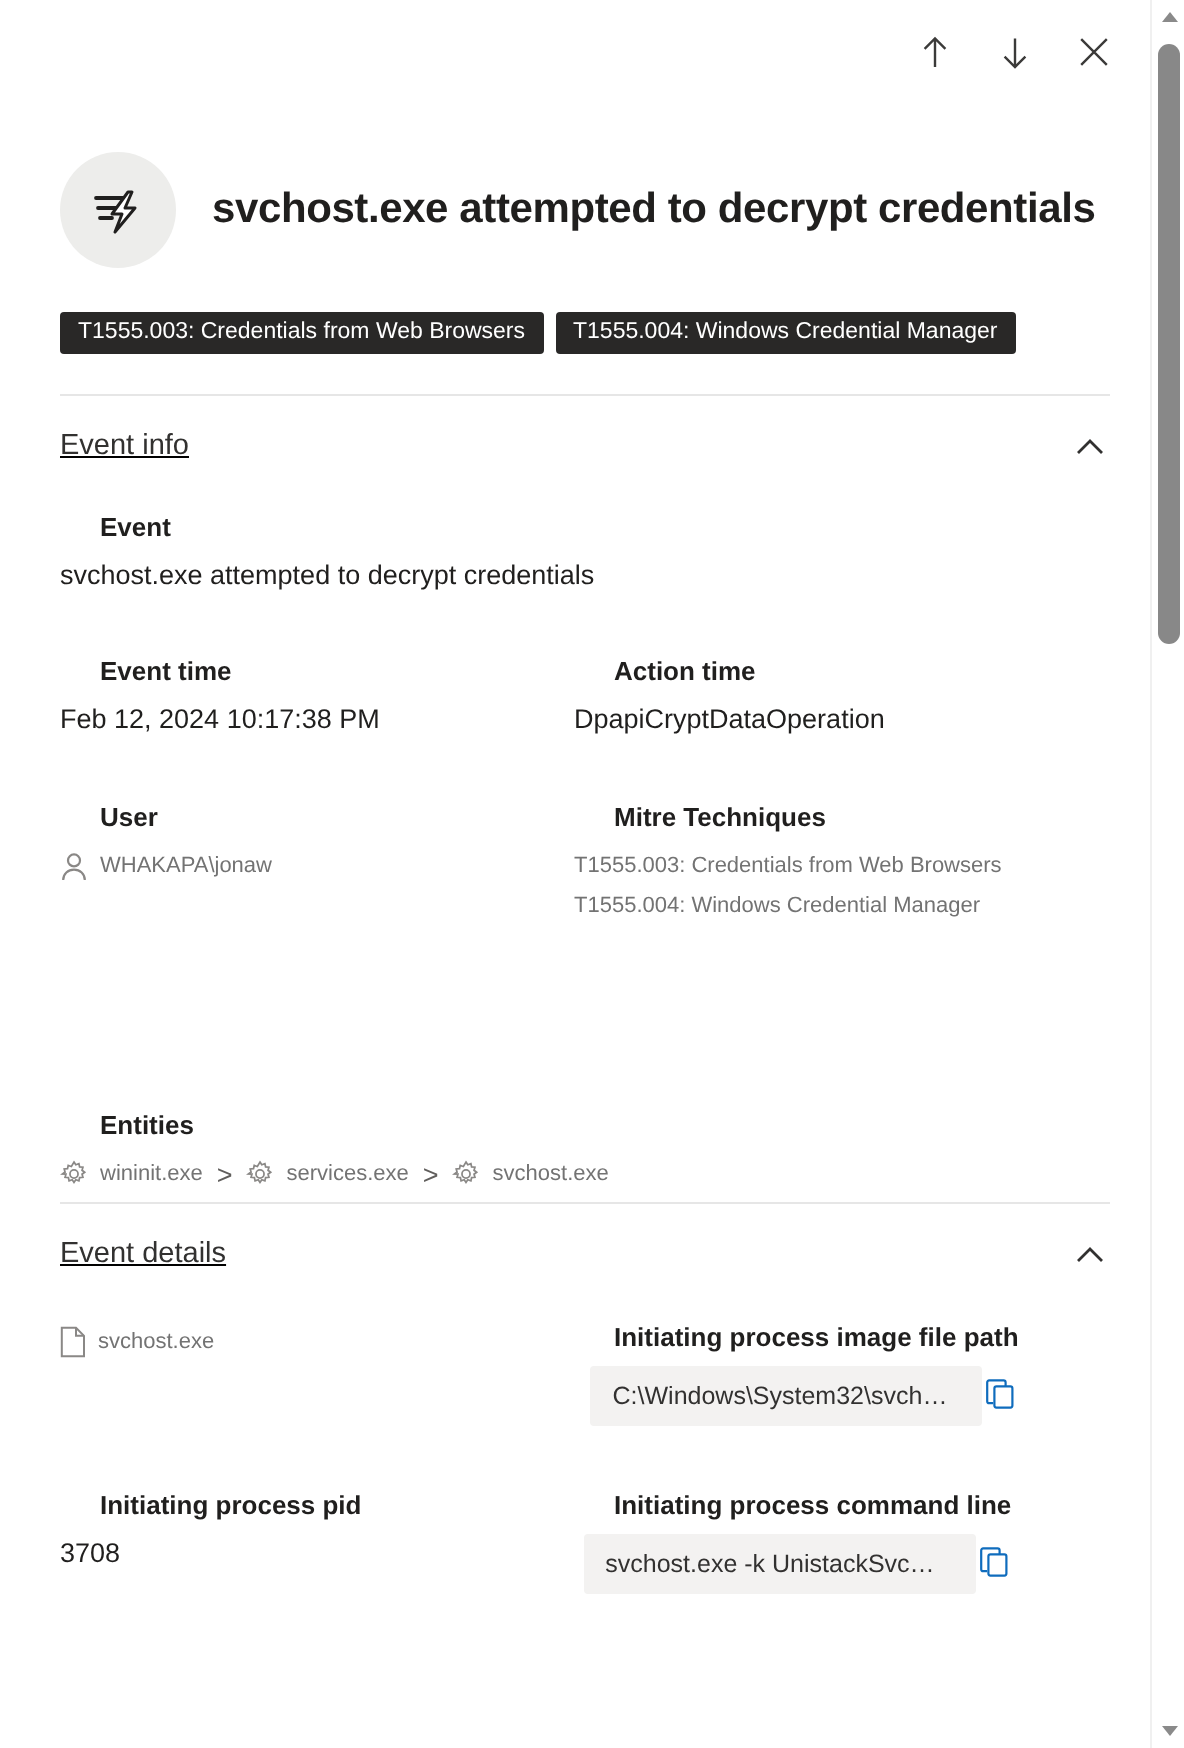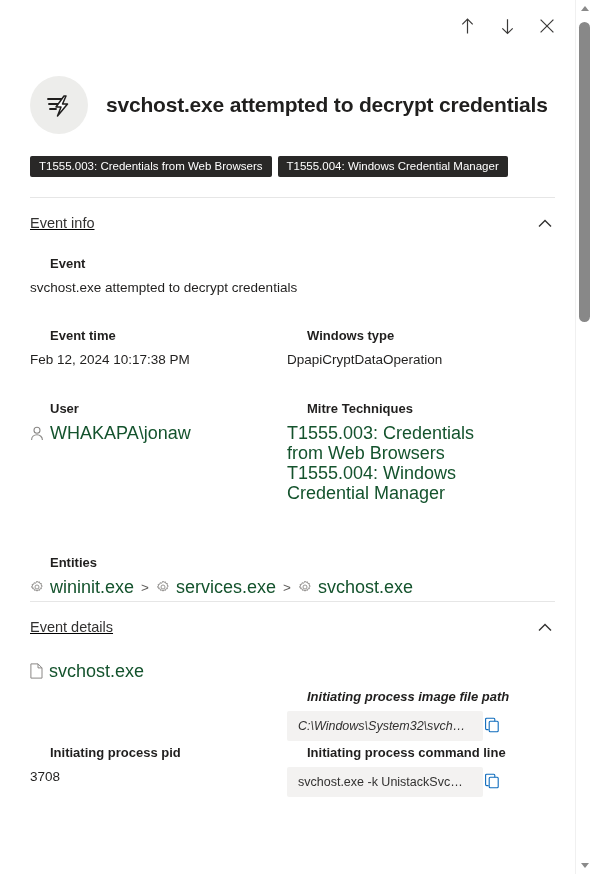--- a/index.html
+++ b/index.html
@@ -150,22 +150,22 @@
     margin-bottom: 7px;
     white-space: nowrap;
     padding-left: 20px;
   }
   .f-value {
     font-size: 13.5px;
     color: #201f1e;
     line-height: 19px;
   }
   .f-link {
-    font-size: 18px;
-    color: #14532d;
+    font-size: 11px;
+    color: #737373;
     line-height: 20px;
     cursor: pointer;
     text-decoration: none;
   }
   .mitre-links { max-width: 215px; }
   .mitre-links a { display: inline; }
 
   .icon-line {
     display: flex;
     align-items: center;
@@ -188,20 +188,21 @@
     font-size: 13.5px;
     color: #605e5c;
     margin: 0 2px;
   }
 
   
   .copy-row {
     display: flex;
     align-items: center;
     gap: 0;
+    justify-content: flex-end;
   }
   .copy-box {
     background: #f3f2f1;
     color: #323130;
     font-size: 12.5px;
     padding: 8px 11px;
     border-radius: 2px;
     white-space: nowrap;
     max-width: 196px;
     overflow: hidden;
@@ -304,21 +305,21 @@
         <div class="f-label">Event</div>
         <div class="f-value">svchost.exe attempted to decrypt credentials</div>
       </div>
 
       <div class="field" style="left:30px; top:328px;">
         <div class="f-label">Event time</div>
         <div class="f-value">Feb 12, 2024 10:17:38 PM</div>
       </div>
 
       <div class="field" style="left:287px; top:328px;">
-        <div class="f-label">Windows type</div>
+        <div class="f-label">Action time</div>
         <div class="f-value">DpapiCryptDataOperation</div>
       </div>
 
       <div class="field" style="left:30px; top:401px;">
         <div class="f-label">User</div>
         <div class="icon-line">
           <span class="ico">
             <svg width="14" height="15" viewBox="0 0 14 15" fill="none" stroke="#8a8886" stroke-width="1.1">
               <circle cx="7" cy="4.2" r="3"></circle>
               <path d="M1.6 14 c0-3.1 2.4-5.2 5.4-5.2 s5.4 2.1 5.4 5.2"></path>
@@ -388,21 +389,21 @@
           <span class="ico">
             <svg width="13" height="16" viewBox="0 0 13 16" fill="none" stroke="#8a8886" stroke-width="1">
               <path d="M.9 .9 h7.1 l4 4 v10.2 H.9 Z"></path>
               <path d="M8 .9 v4 h4"></path>
             </svg>
           </span>
           <a class="f-link">svchost.exe</a>
         </div>
       </div>
 
-      <div class="field" style="left:287px; top:689px;font-style:italic;">
+      <div class="field" style="left:287px; top:661px;">
         <div class="f-label">Initiating process image file path</div>
         <div class="copy-row">
           <span class="copy-box">C:\Windows\System32\svchost....</span>
           <button class="copy-btn">
             <span>
               <svg width="16" height="16" viewBox="0 0 16 16" fill="none" stroke="#0f6cbd" stroke-width="1.1">
                 <rect x="5.2" y="4.2" width="9" height="10.6" rx="1"></rect>
                 <path d="M10.8 4.2 V2.2 a1 1 0 0 0-1-1 H2.6 a1 1 0 0 0-1 1 v9.4 a1 1 0 0 0 1 1 h2"></path>
               </svg>
             </span>

